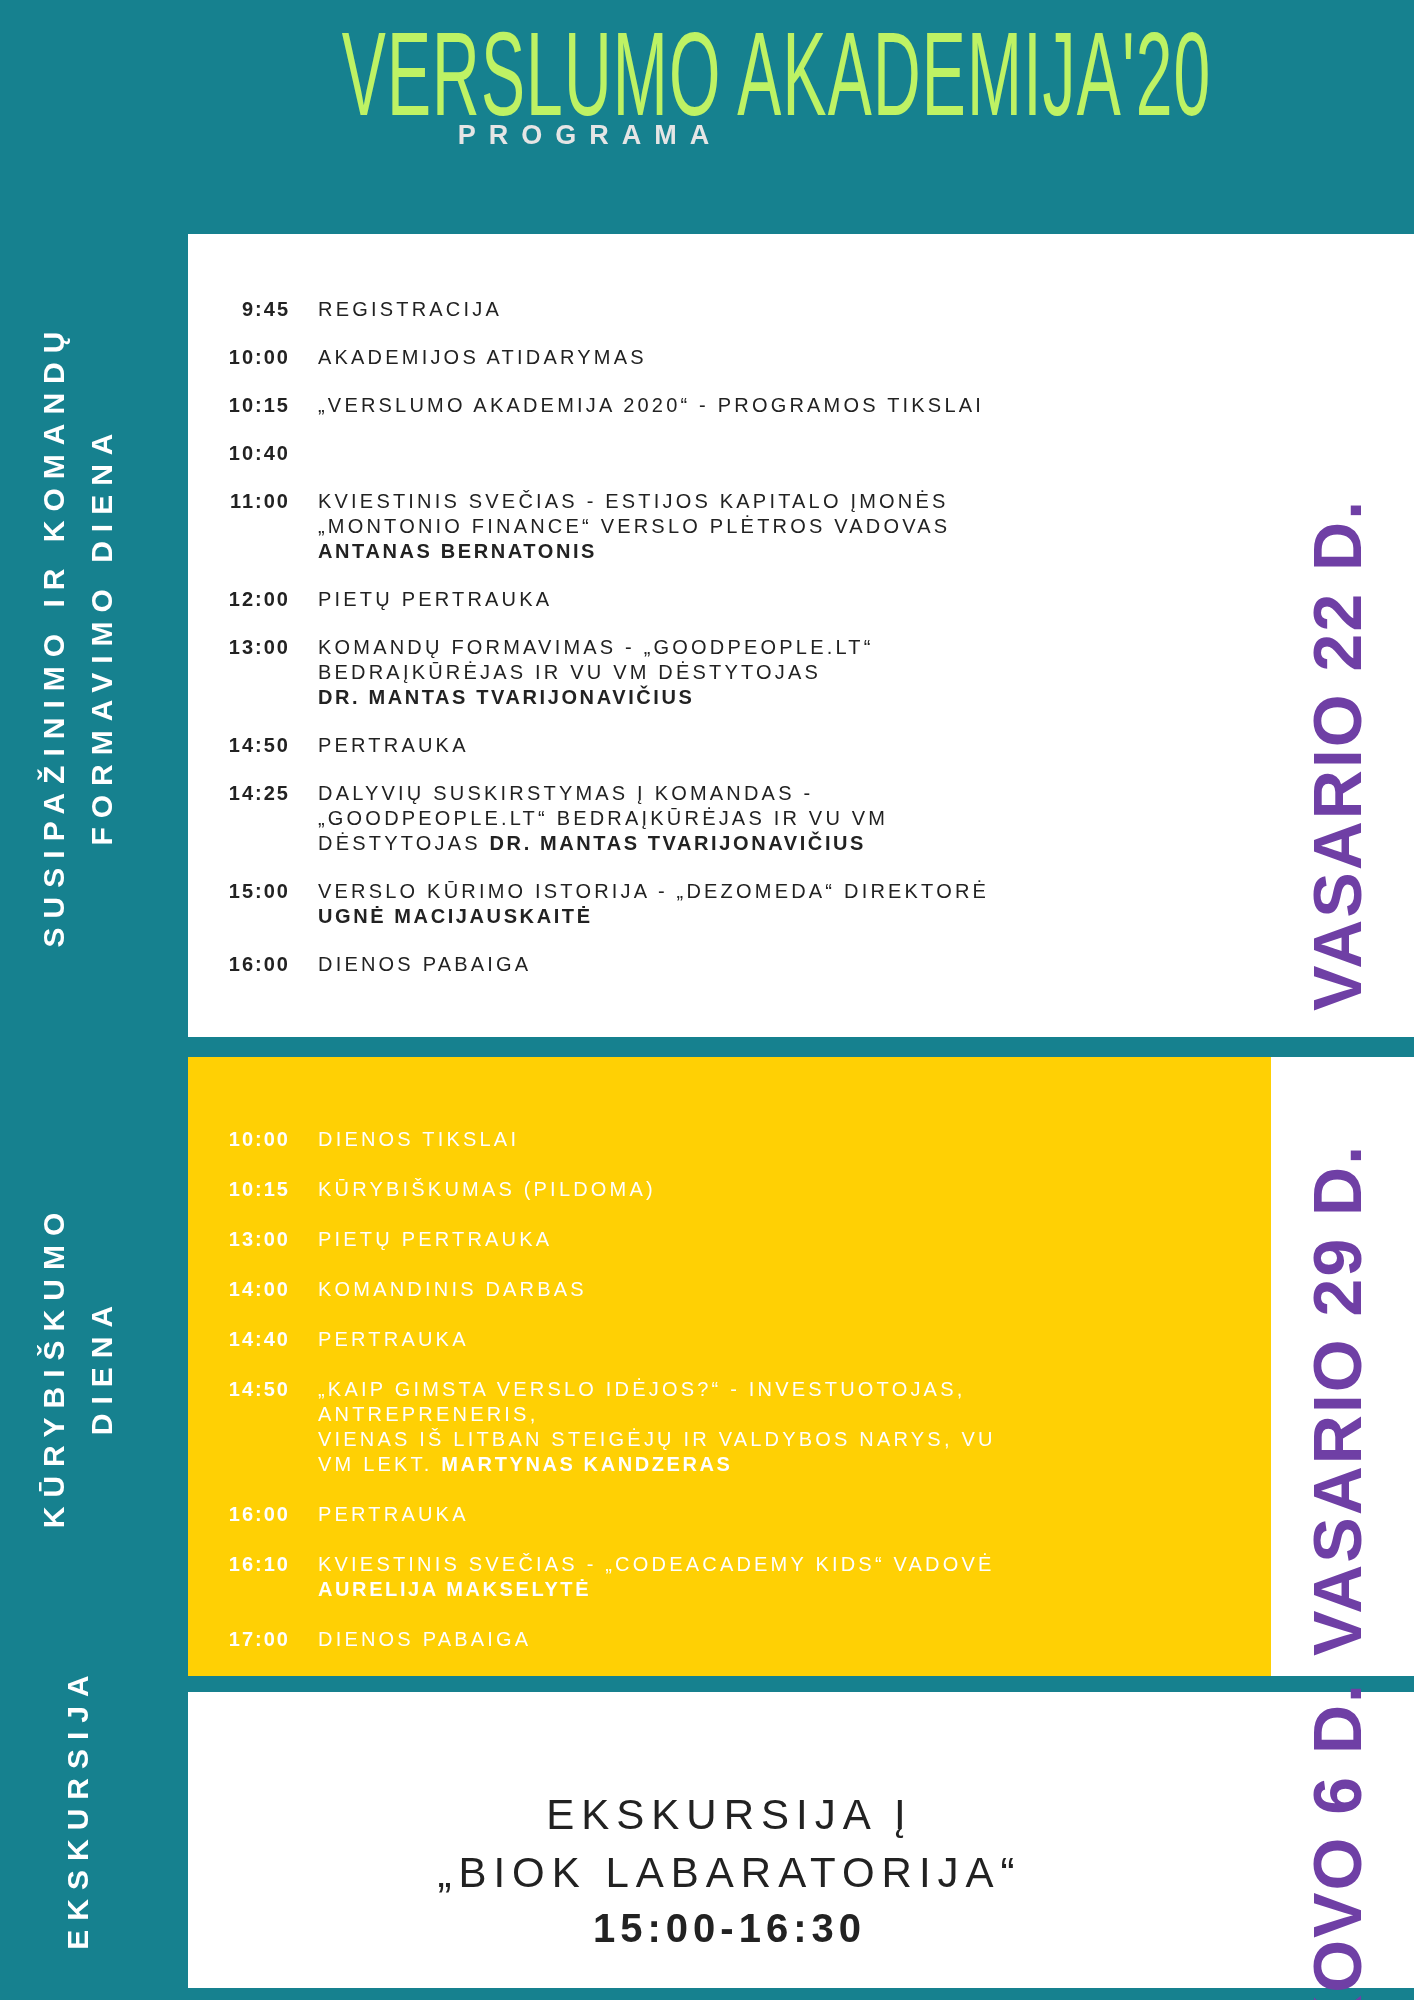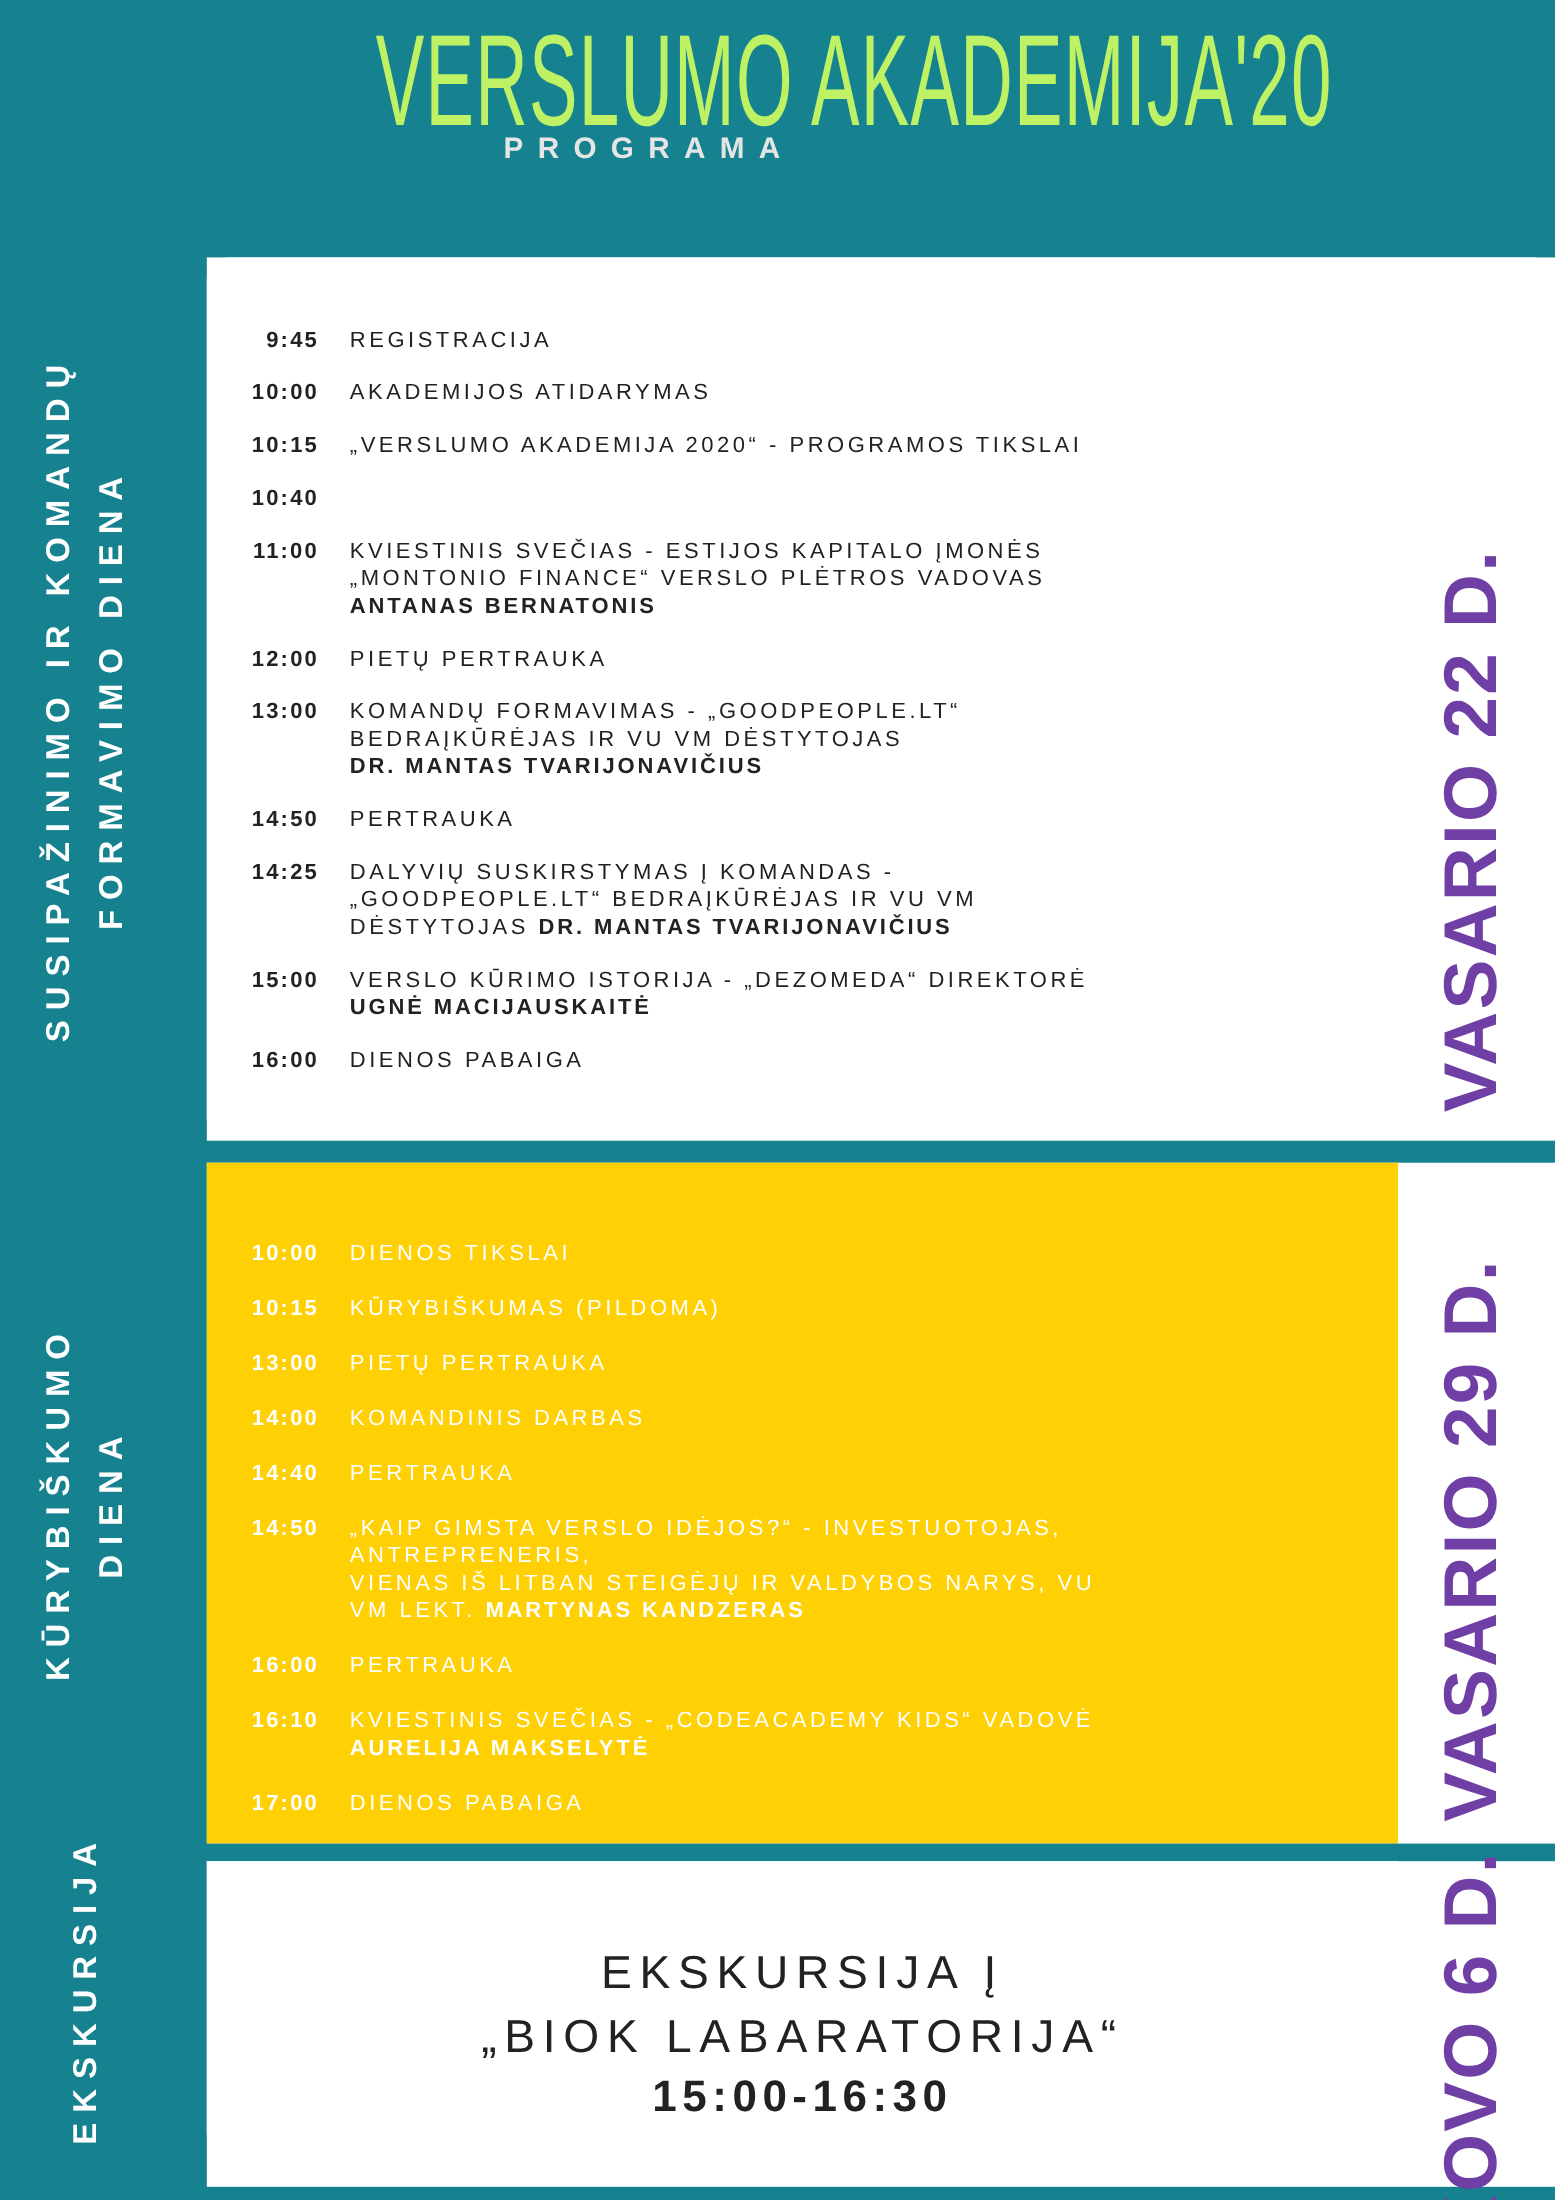--- a/index.html
+++ b/index.html
@@ -20,21 +20,21 @@
   
   .title{position:absolute;top:6px;left:0;width:1200px;text-align:center;color:#bef264;white-space:nowrap;}
   .title-inner{display:inline-block;font-size:118px;font-weight:400;letter-spacing:2px;transform:scaleX(0.56);}
   .subtitle{position:absolute;top:120px;left:0;width:1180px;text-align:center;color:#e5e5e5;
             font-size:27px;font-weight:700;letter-spacing:13px;}
 
   
   .card{position:absolute;box-sizing:border-box;}
   #day1{left:188px;top:234px;width:1226px;height:803px;background:#fff;padding-top:63px;border-radius:20px;}
   #day2{left:188px;top:1057px;width:1083px;height:619px;background:var(--yellow,#FFD004);color:#fff;padding-top:70px;}
-  #day3{left:188px;top:1692px;width:1083px;height:248px;background:#fff;text-align:center;padding-top:76px;}
+  #day3{left:188px;top:1692px;width:1083px;height:248px;background:#fff;text-align:center;padding-top:98px;}
 
   .row{display:flex;margin-bottom:23px;font-size:20px;line-height:25px;letter-spacing:3.2px;}
   #day2 .row{margin-bottom:25px;}
   .time{flex:none;width:72px;margin-left:30px;text-align:right;font-weight:700;letter-spacing:2px;}
   .desc{flex:1;margin-left:28px;padding-right:110px;}
   .b{font-weight:700;letter-spacing:2.6px;}
 
   
   .exc-line{font-size:42px;letter-spacing:7px;line-height:50px;margin-bottom:8px;}
   .exc-time{font-size:40px;font-weight:700;letter-spacing:5px;margin-top:8px;}

